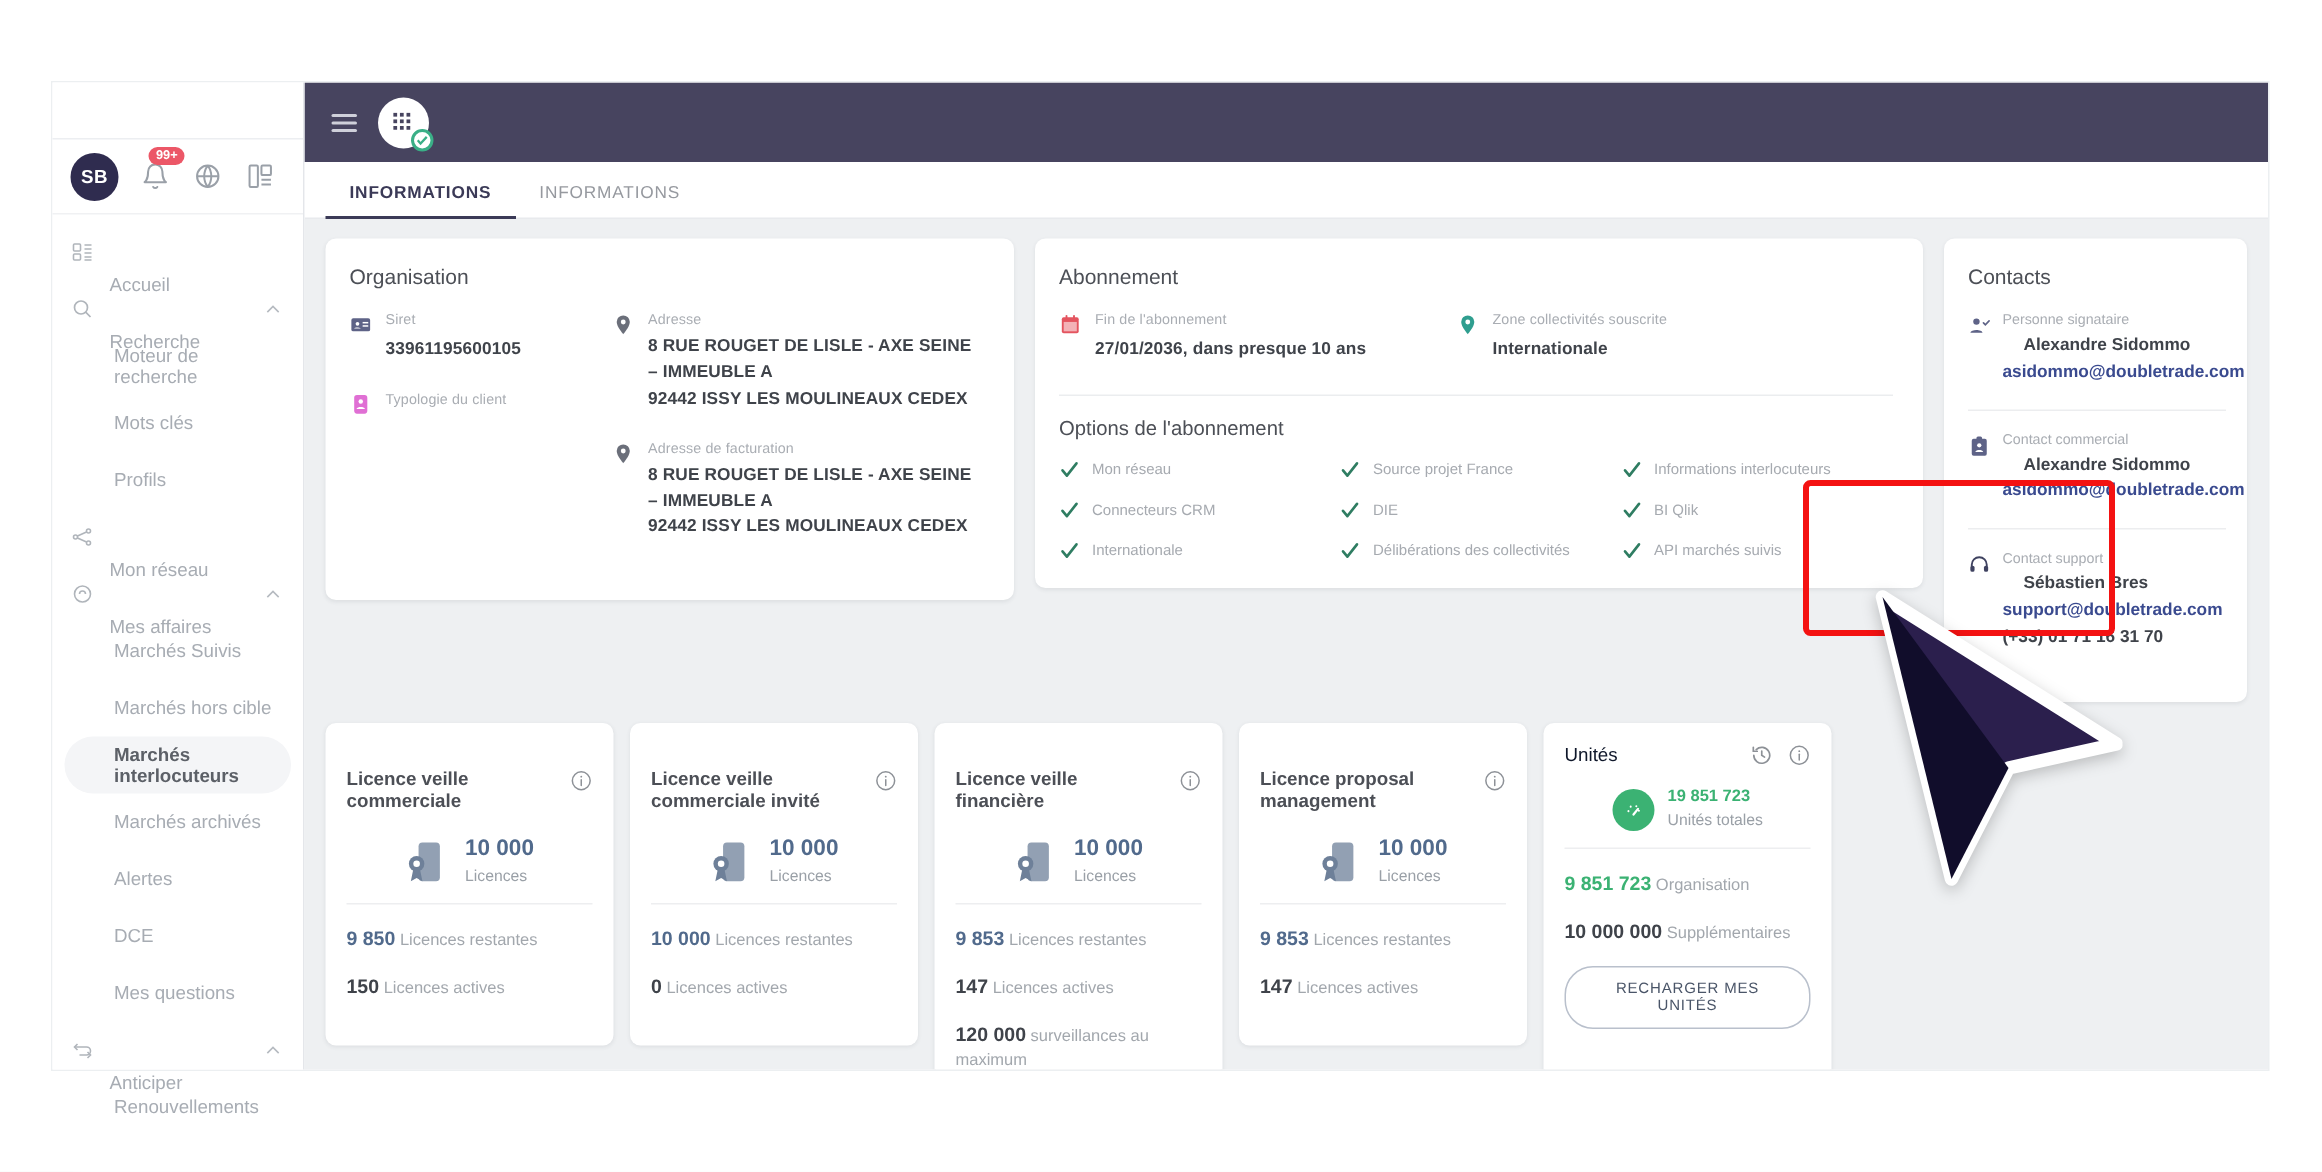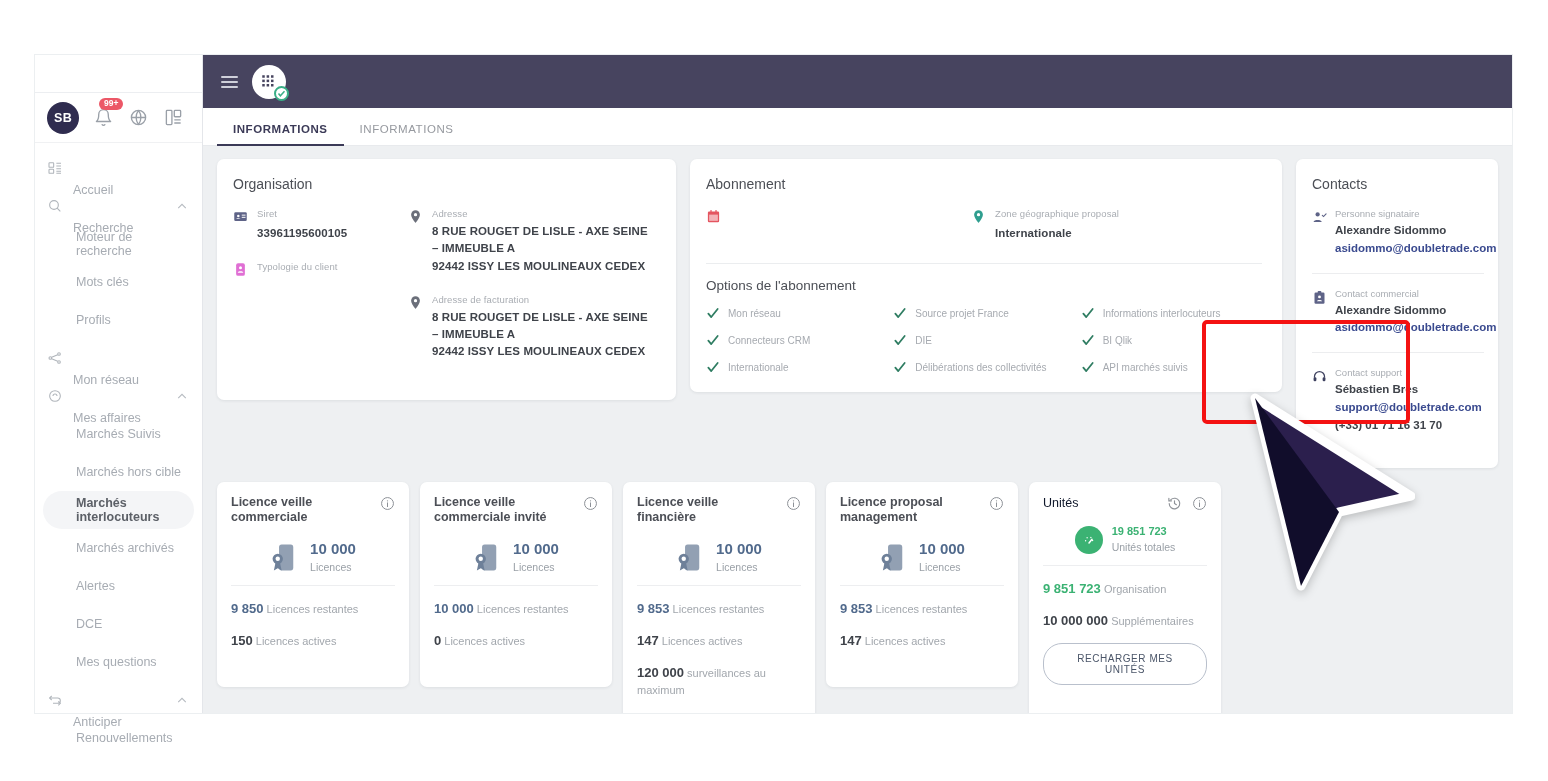--- a/index.html
+++ b/index.html
@@ -162,30 +162,30 @@
     display: grid; grid-template-columns: repeat(3, 1fr);
     row-gap: 13px; column-gap: 6px;
   }
   .opt { display: flex; align-items: center; gap: 8px; font-size: 10px; color: #a6aab0; }
   .opt svg { width: 14px; height: 14px; color: #2f7d62; flex: 0 0 14px; }
 
   .contact-block { display: flex; gap: 8px; margin-bottom: 15px; }
   .contact-block .ic { flex: 0 0 15px; width:15px; height:15px; margin-top:2px; }
   .contact-block .ic svg { width: 15px; height: 15px; display:block; }
   .c-role { font-size: 9.5px; color: #a9adb3; margin-bottom: 3px; }
-  .c-name { font-size: 11.5px; color: #3f434a; font-weight: bold; line-height: 1.55; }
+  .c-name { font-size: 11.5px; color: #3f434a; font-weight: bold; line-height: 1.55; margin-left: 14px; }
   .c-mail { font-size: 11.5px; color: #3a4a8f; font-weight: bold; line-height: 1.55; }
   .c-phone { font-size: 11.5px; color: #3f434a; font-weight: bold; line-height: 1.55; }
   .contact-sep { height: 1px; background: #ecedef; margin: 0 0 14px 0; }
 
   
   .lic {
     width: 192px; background: #fff; border-radius: 7px;
     box-shadow: 0 1px 3px rgba(40,50,70,.09);
-    padding: 13px 14px 16px 14px;
+    padding: 30px 14px 16px 14px;
     min-height: 205px;
   }
   .lic.tall { min-height: 213px; }
   .lic-head { display: flex; align-items: flex-start; justify-content: space-between; gap: 6px; }
   .lic-name { font-size: 12.5px; color: #4c4f56; font-weight: bold; line-height: 1.25; }
   .info-i { width: 15px; height: 15px; flex: 0 0 15px; color: #8d9197; margin-top:1px; }
   .info-i svg { width: 15px; height: 15px; display: block; }
   .lic-main { display: flex; align-items: center; justify-content: center; gap: 9px; margin: 14px 0 10px 0; }
   .lic-main .bigicon { width: 31px; height: 31px; color: #6e8099; }
   .lic-main .bigicon svg { width: 31px; height: 31px; display:block; }
@@ -448,32 +448,36 @@
               <div style="width:265px">
                 <div class="field">
                   <span class="ic">
                     <svg viewBox="0 0 24 24" fill="#e4545f">
                         <rect x="3" y="4" width="18" height="17" rx="2"></rect>
                         <rect x="5" y="9" width="14" height="10" fill="#fff" opacity=".55"></rect>
                         <rect x="7" y="1.5" width="2" height="4" rx="1"></rect>
                         <rect x="15" y="1.5" width="2" height="4" rx="1"></rect>
                       </svg>
                   </span>
+                  <span>
+                    <span class="flabel" style="display:block">Fin de l'abonnement</span>
+                    <span class="fvalue">27/01/2036, dans presque 10 ans</span>
+                  </span>
                 </div>
               </div>
               <div style="flex:1">
                 <div class="field">
                   <span class="ic">
                     <svg viewBox="0 0 24 24" fill="#2f9e8f">
                         <path d="M12 2a7 7 0 0 0-7 7c0 5 7 13 7 13s7-8 7-13a7 7 0 0 0-7-7z"></path>
                         <circle cx="12" cy="9" r="2.6" fill="#fff"></circle>
                       </svg>
                   </span>
                   <span>
-                    <span class="flabel" style="display:block">Zone géographique proposal</span>
+                    <span class="flabel" style="display:block">Zone collectivités souscrite</span>
                     <span class="fvalue">Internationale</span>
                   </span>
                 </div>
               </div>
             </div>
 
             <div class="divider"></div>
             <div class="opts-title">Options de l'abonnement</div>
             <div class="opts-grid">
               <div class="opt">

